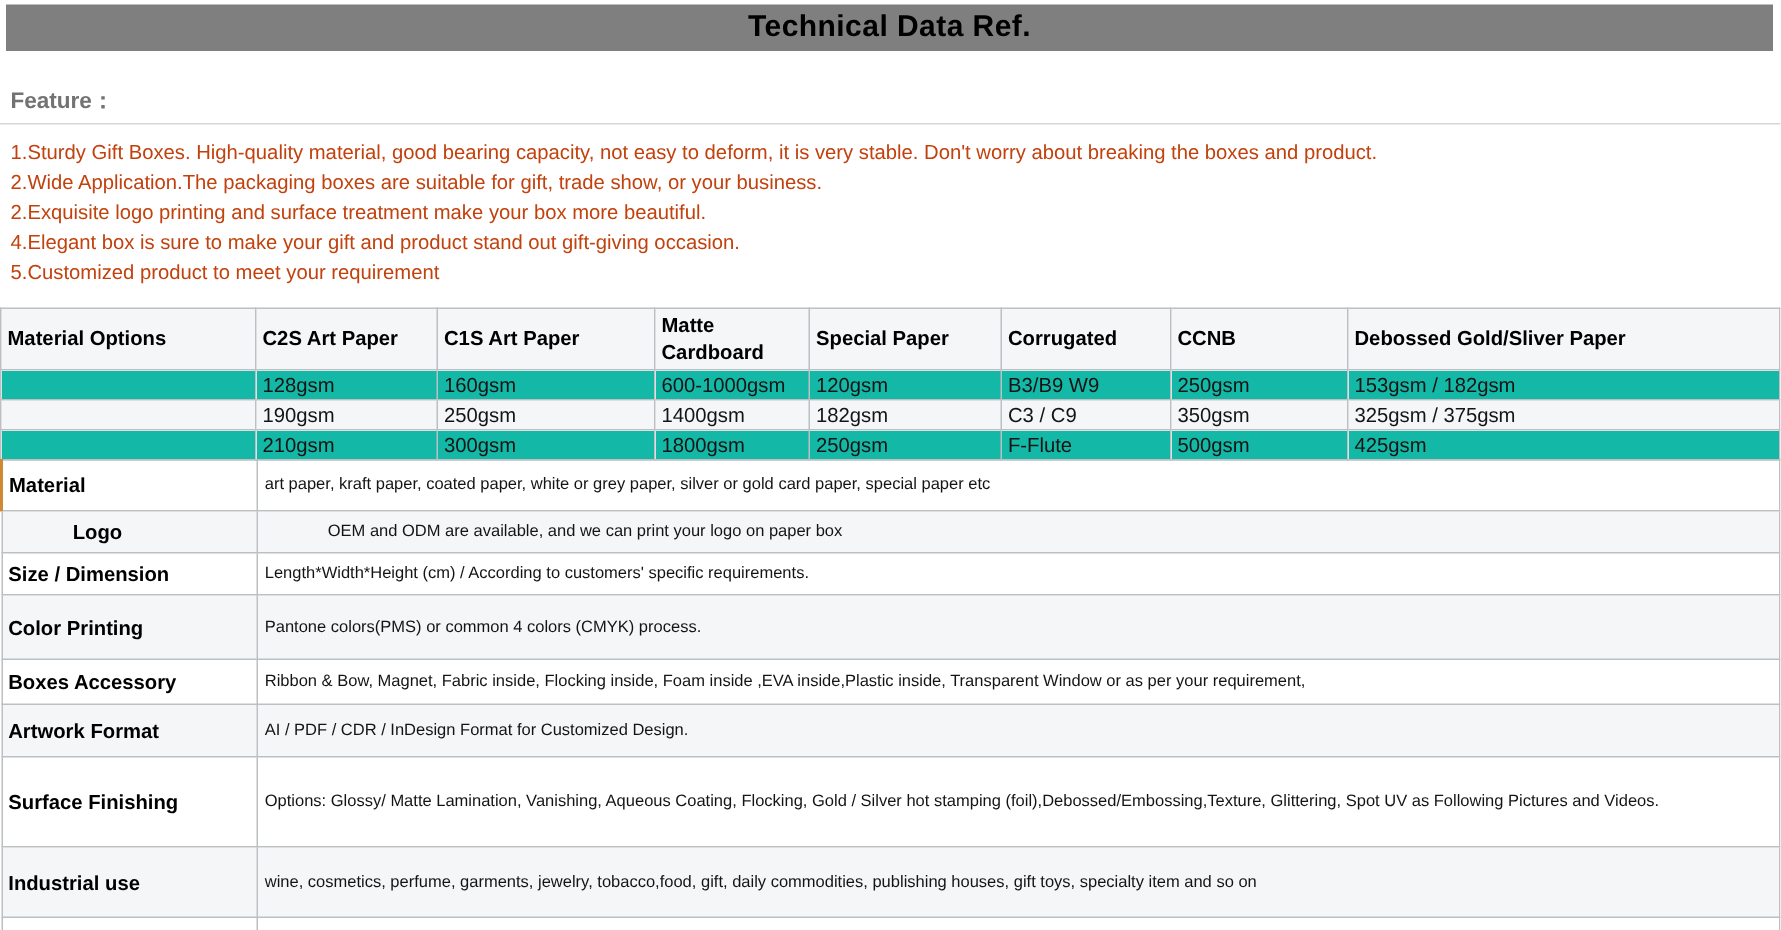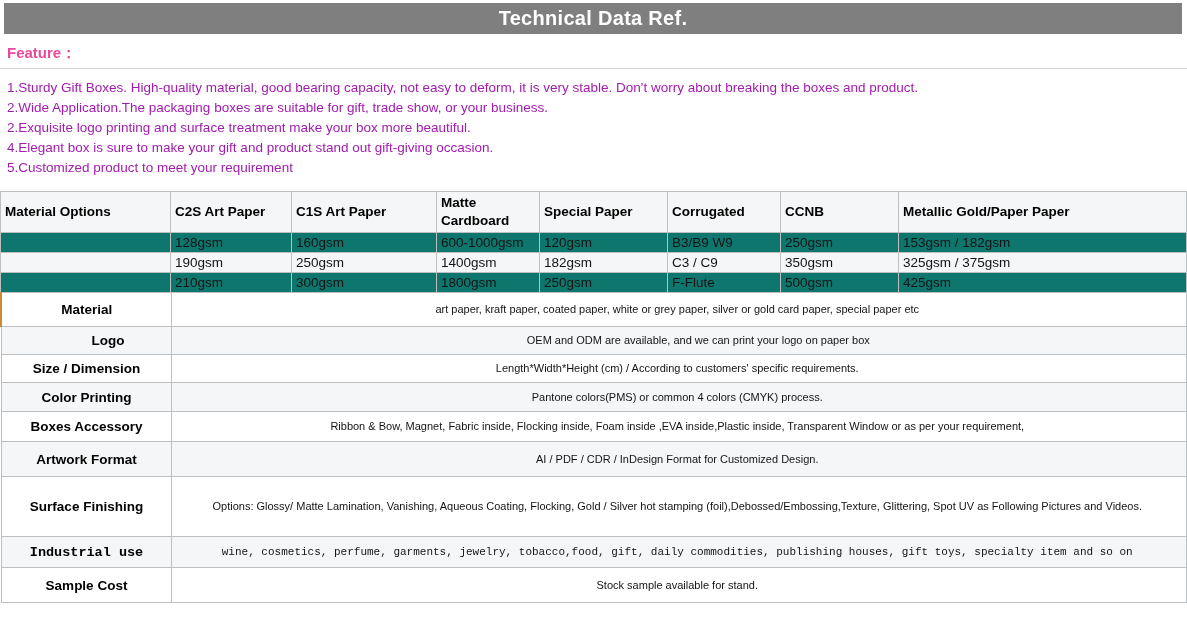--- a/index.html
+++ b/index.html
@@ -6,40 +6,40 @@
   html, body { width: 1187px; height: 620px; overflow: hidden; background: #ffffff; }
   body { font-family: "Liberation Sans", "DejaVu Sans", sans-serif; color: #141414; }
 
   .banner {
     margin: 3px 5px 0 4px;
     height: 31px;
     background: #7f7f7f;
     display: flex; align-items: center; justify-content: center;
   }
   .banner-title {
-    color: #ffffff;
+    color: #000000;
     font-size: 20px;
     font-weight: bold;
     letter-spacing: 0.3px;
   }
 
   .feature-heading {
-    margin-top: 4px;
+    margin-top: 18px;
     padding: 6px 0 5px 7px;
     font-size: 15px;
     font-weight: bold;
-    color: #ec4899;
+    color: #737373;
     border-bottom: 1px solid #d4d6d8;
   }
 
   .feature-list { padding: 9px 0 13px 7px; }
   .feature-item {
     font-size: 13.5px;
     line-height: 20px;
-    color: #a21caf;
+    color: #c2410c;
     white-space: nowrap;
   }
 
   table { border-collapse: collapse; width: 1187px; table-layout: fixed; }
   td, th { border: 1px solid #bcc0c3; overflow: hidden; }
 
   
   .matrix th {
     height: 41px;
     font-size: 13.5px;
@@ -50,53 +50,53 @@
     padding: 1px 3px 1px 4px;
     background: #f4f6f7;
     line-height: 1.35;
   }
   .matrix td {
     height: 20px;
     font-size: 13.5px;
     padding: 0 3px 0 4px;
     vertical-align: middle;
     white-space: nowrap;
-    background: #0f766e;
+    background: #14b8a6;
   }
   .matrix tbody tr:nth-child(even) td { background: #f4f6f7; }
 
   .c1 { width: 170px; } .c2 { width: 121px; } .c3 { width: 145px; }
   .c4 { width: 103px; } .c5 { width: 128px; } .c6 { width: 113px; }
   .c7 { width: 118px; }
 
   
   .spec { margin-top: -1px; }
-  .spec td { background: #ffffff; vertical-align: middle; text-align: center; }
+  .spec td { background: #ffffff; vertical-align: middle; }
   .spec tbody tr:nth-child(even) td { background: #f4f6f7; }
   .spec-label {
     width: 170px;
     font-size: 13.5px;
     font-weight: bold;
     color: #000;
     padding: 0 3px 0 4px;
     white-space: nowrap;
   }
   .spec-value {
     font-size: 11px;
     padding: 2px 8px 2px 5px;
     line-height: 19px;
   }
   .spec tr:nth-child(1) td { height: 34px; }
   .spec tr:nth-child(2) td { height: 28px; padding-left: 47px; }
   .spec tr:nth-child(3) td { height: 28px; margin-top: 36px; }
-  .spec tr:nth-child(4) td { height: 29px; }
+  .spec tr:nth-child(4) td { height: 43px; }
   .spec tr:nth-child(5) td { height: 30px; }
   .spec tr:nth-child(6) td { height: 35px; }
   .spec tr:nth-child(7) td { height: 60px; }
-  .spec tr:nth-child(8) td { height: 31px; font-family: Liberation Mono, monospace; }
+  .spec tr:nth-child(8) td { height: 47px; }
   .spec tr:nth-child(9) td { height: 35px; }
   
   .spec tr:nth-child(1) td:first-child { border-left: 2px solid #cd8a33; }
 </style>
 </head>
 <body>
 
 <div class="page">
 
   <div class="banner">
@@ -126,21 +126,21 @@
     </colgroup>
     <thead id="matrix-head">
         <tr>
           <th>Material Options</th>
           <th>C2S Art Paper</th>
           <th>C1S Art Paper</th>
           <th>Matte Cardboard</th>
           <th>Special Paper</th>
           <th>Corrugated</th>
           <th>CCNB</th>
-          <th>Metallic Gold/Paper Paper</th>
+          <th>Debossed Gold/Sliver Paper</th>
         </tr>
       </thead>
     <tbody id="matrix-body">
         <tr>
           <td></td>
           <td>128gsm</td>
           <td>160gsm</td>
           <td>600-1000gsm</td>
           <td>120gsm</td>
           <td>B3/B9 W9</td>

